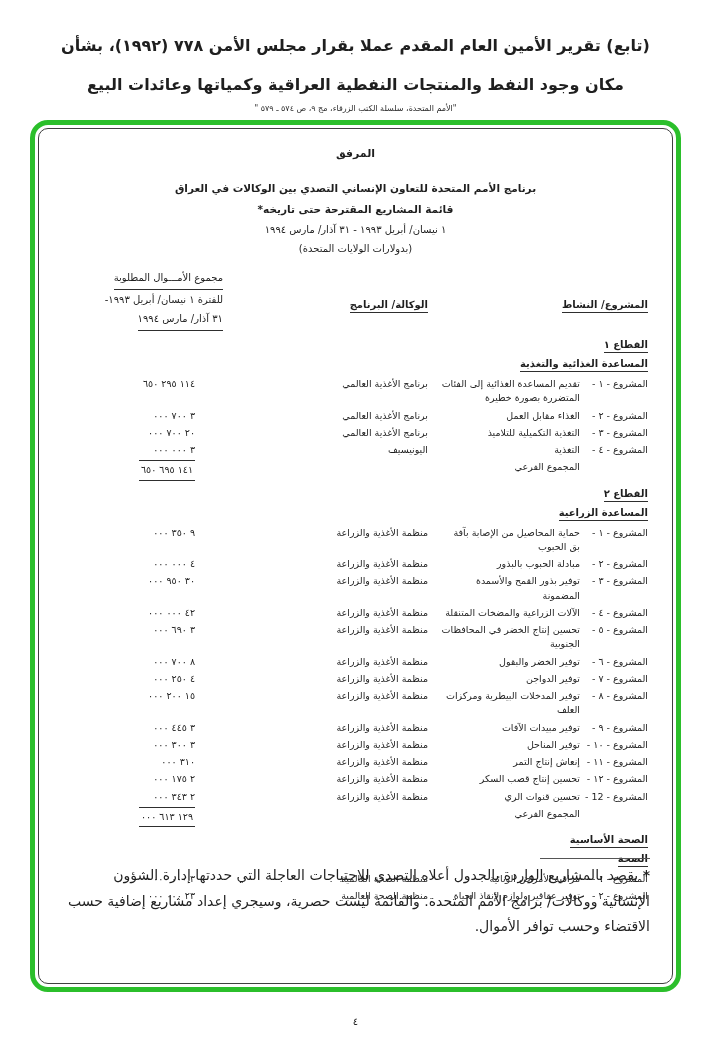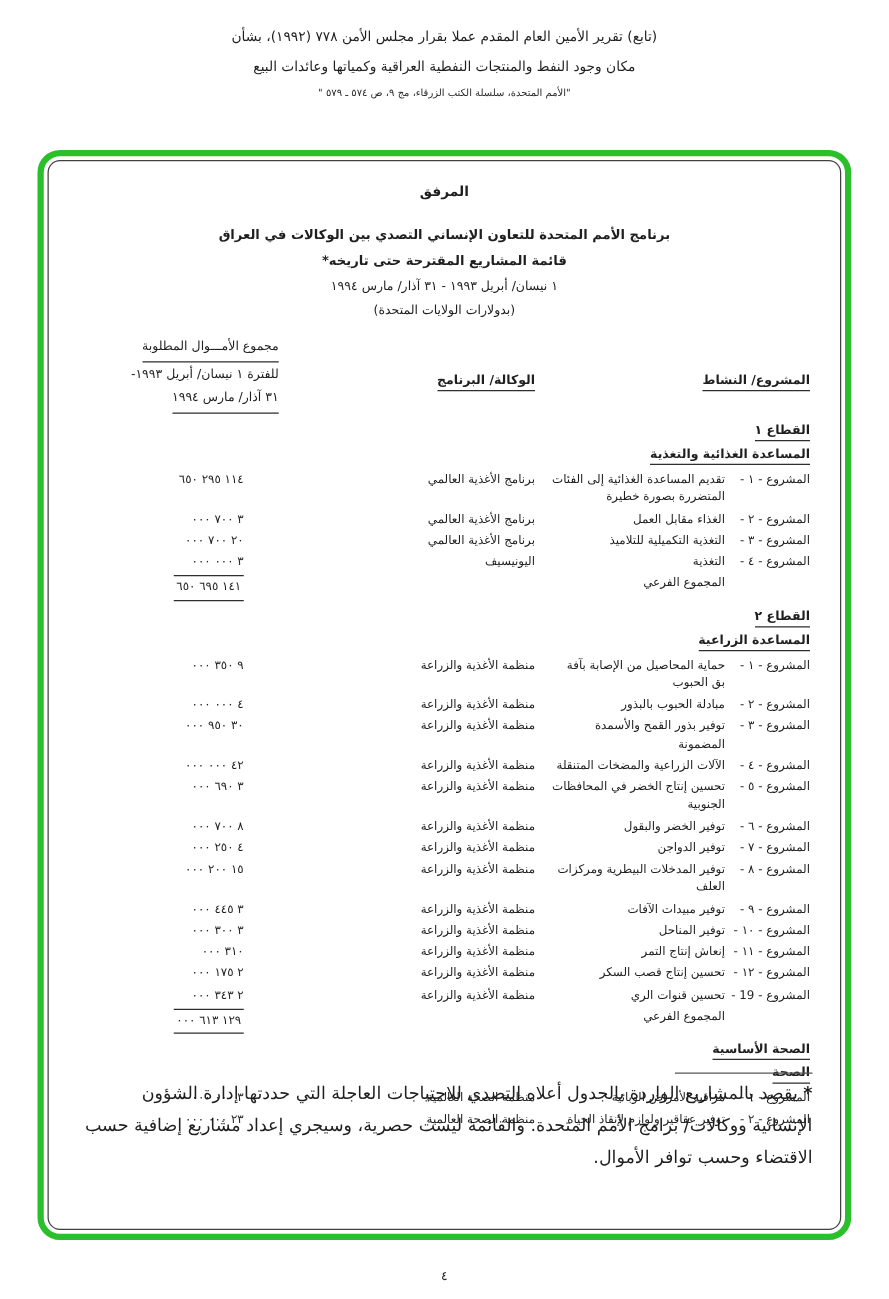--- a/index.html
+++ b/index.html
@@ -6,21 +6,21 @@
   html, body { width:711px; height:1039px; }
   body {
     position:relative;
     background:#ffffff;
     color:#1f1f1f;
     direction:rtl;
     font-family:"DejaVu Sans", sans-serif;
     overflow:hidden;
   }
   .doc-header { padding-top:18px; text-align:center; }
-  .h-line1, .h-line2 { font-weight:400; font-size:11px; line-height:1.45; margin:4px 14px 8px; }
+  .h-line1, .h-line2 { font-weight:700; font-size:16px; line-height:1.45; margin:16px 14px 8px; }
   .h-note { font-size:8px; color:#2a2a2a; }
 
   .frame {
     position:absolute; top:120px; left:30px;
     width:651px; height:872px;
     border:5px solid #2bbf2b;
     border-radius:18px;
     padding:3px;
     background:#fff;
   }
@@ -241,21 +241,21 @@
             <div class="trow">
               <div class="c-proj">
                 <span class="proj-label">المشروع - ١٢ -</span>
                 <span class="proj-activity">تحسين إنتاج قصب السكر</span>
               </div>
               <div class="c-agency">منظمة الأغذية والزراعة</div>
               <div class="c-amount"><span class="amount">٢ ١٧٥ ٠٠٠</span></div>
             </div>
             <div class="trow">
               <div class="c-proj">
-                <span class="proj-label">المشروع - 19 -</span>
+                <span class="proj-label">المشروع - 12 -</span>
                 <span class="proj-activity">تحسين قنوات الري</span>
               </div>
               <div class="c-agency">منظمة الأغذية والزراعة</div>
               <div class="c-amount"><span class="amount">٢ ٣٤٣ ٠٠٠</span></div>
             </div>
             <div class="trow subtotal">
               <div class="c-proj">
                 <span class="proj-label"></span>
                 <span class="proj-activity">المجموع الفرعي</span>
               </div>

